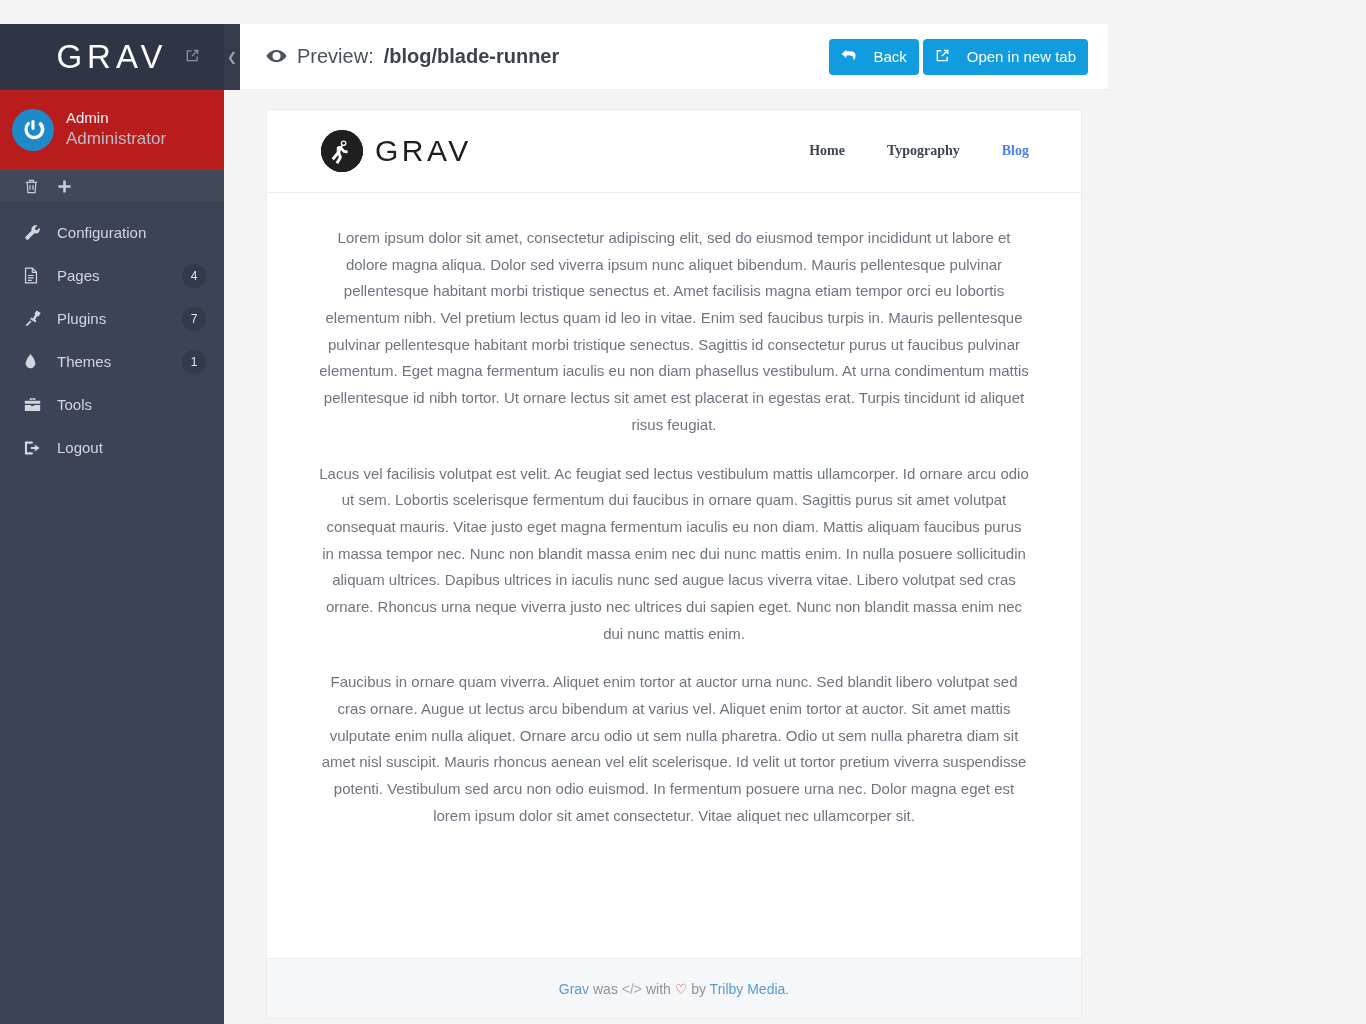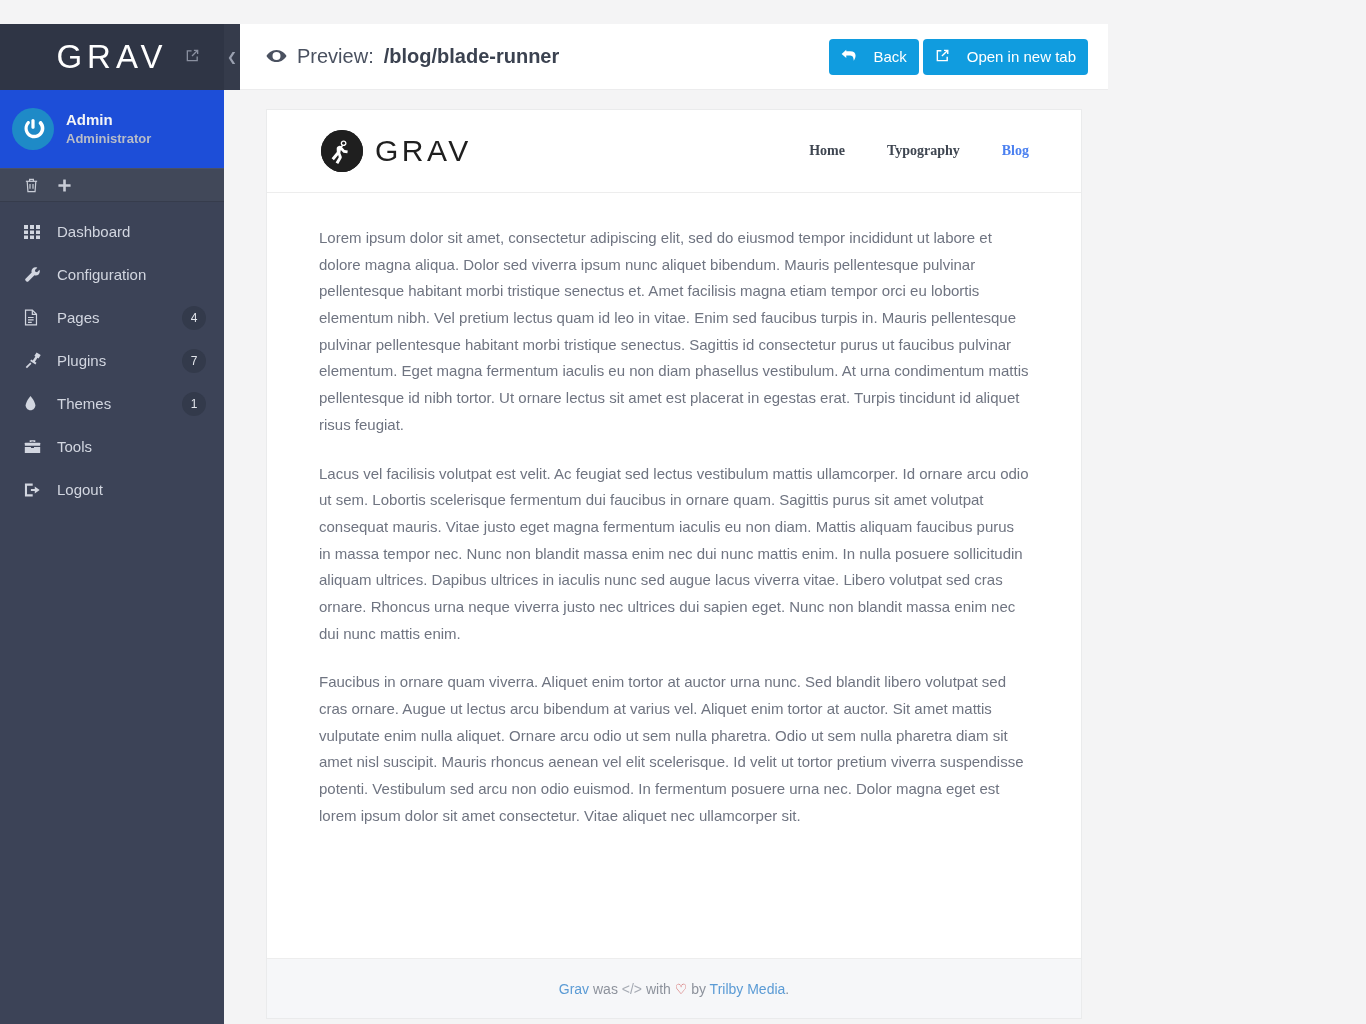--- a/index.html
+++ b/index.html
@@ -38,32 +38,31 @@
     width: 16px; flex: 0 0 16px;
     background: #353b4b;
     height: 66px;
     display: flex; align-items: center; justify-content: center;
     color: #9aa0b0; font-size: 12px;
   }
 
   .user-block {
     display: flex; align-items: center; gap: 12px;
     padding: 18px 16px 18px 12px;
-    background: #1d4ed8;
+    background: #b91c1c;
     border-bottom: 1px solid #4a5166;
-    font-weight: bold;
   }
   .avatar {
     width: 42px; height: 42px; border-radius: 50%;
     background: #1e8ac7;
     display: flex; align-items: center; justify-content: center;
     flex: 0 0 42px;
   }
   .user-name { font-size: 15px; color: #f3f4f6; line-height: 1.35; }
-  .user-role { font-size: 13px; color: #b7bcc8; line-height: 1.35; }
+  .user-role { font-size: 17px; color: #b7bcc8; line-height: 1.35; }
 
   .quick-row {
     display: flex; align-items: center; gap: 18px;
     padding: 9px 16px 9px 24px;
     background: #414859;
     border-bottom: 1px solid #363c4c;
     height: 33px;
   }
   .quick-icon { color: #c8ccd6; display: flex; align-items: center; }
 
@@ -131,21 +130,21 @@
   }
   .site-nav { margin-left: auto; display: flex; align-items: center; gap: 42px; font-family: Liberation Serif, serif; }
   .site-nav a {
     font-size: 14px; font-weight: bold; color: #3f4651; text-decoration: none;
   }
   .site-nav a.active { color: #4b80f0; }
 
   .site-body { flex: 1 1 auto; padding: 32px 52px 0 52px; }
   .site-body p {
     font-size: 15px; line-height: 1.78; color: #6f7481;
-    margin-bottom: 22px; text-align: left;
+    margin-bottom: 22px; text-align: center;
   }
   .site-footer {
     flex: 0 0 60px; background: #f6f7f9;
     border-top: 1px solid #ededed;
     display: flex; align-items: center; justify-content: center;
     font-size: 14px; color: #8d929c;
   }
   .site-footer a { color: #5b9bd5; text-decoration: none; }
   .code-sym { color: #a6abb4; }
   .heart { color: #d05a5a; }
@@ -193,36 +192,20 @@
       <span class="quick-icon">
         <svg width="15" height="15" viewBox="0 0 16 16" fill="currentColor">
           <rect x="6.6" y="1.5" width="2.8" height="13" rx="0.4"></rect>
           <rect x="1.5" y="6.6" width="13" height="2.8" rx="0.4"></rect>
         </svg>
       </span>
     </div>
 
     <nav class="nav">
 
-      <div class="nav-item">
-        <span class="nav-ico">
-          <svg width="16" height="14" viewBox="0 0 16 14" fill="currentColor">
-            <rect x="0" y="0" width="4" height="4"></rect>
-              <rect x="6" y="0" width="4" height="4"></rect>
-              <rect x="12" y="0" width="4" height="4"></rect>
-            <rect x="0" y="5.5" width="4" height="3.5"></rect>
-              <rect x="6" y="5.5" width="4" height="3.5"></rect>
-              <rect x="12" y="5.5" width="4" height="3.5"></rect>
-            <rect x="0" y="10.5" width="4" height="3.5"></rect>
-              <rect x="6" y="10.5" width="4" height="3.5"></rect>
-              <rect x="12" y="10.5" width="4" height="3.5"></rect>
-          </svg>
-        </span>
-        <span class="nav-label">Dashboard</span>
-      </div>
 
       <div class="nav-item">
         <span class="nav-ico">
           <svg width="17" height="17" viewBox="0 0 18 18" fill="currentColor">
             <path d="M12.2 1.2c-2.4 0-4.3 1.9-4.3 4.3 0 0.5 0.1 1 0.25 1.45L1.6 13.5c-0.5 0.5-0.5 1.35 0 1.9l1 1c0.55 0.5 1.4 0.5 1.9 0l6.55-6.55c0.45 0.15 0.9 0.25 1.4 0.25 2.4 0 4.3-1.9 4.3-4.3 0-0.65-0.15-1.25-0.4-1.8l-2.5 2.5-1.9-0.35-0.35-1.9 2.5-2.5c-0.55-0.3-1.2-0.45-1.9-0.45z"></path>
           </svg>
         </span>
         <span class="nav-label">Configuration</span>
       </div>
 

